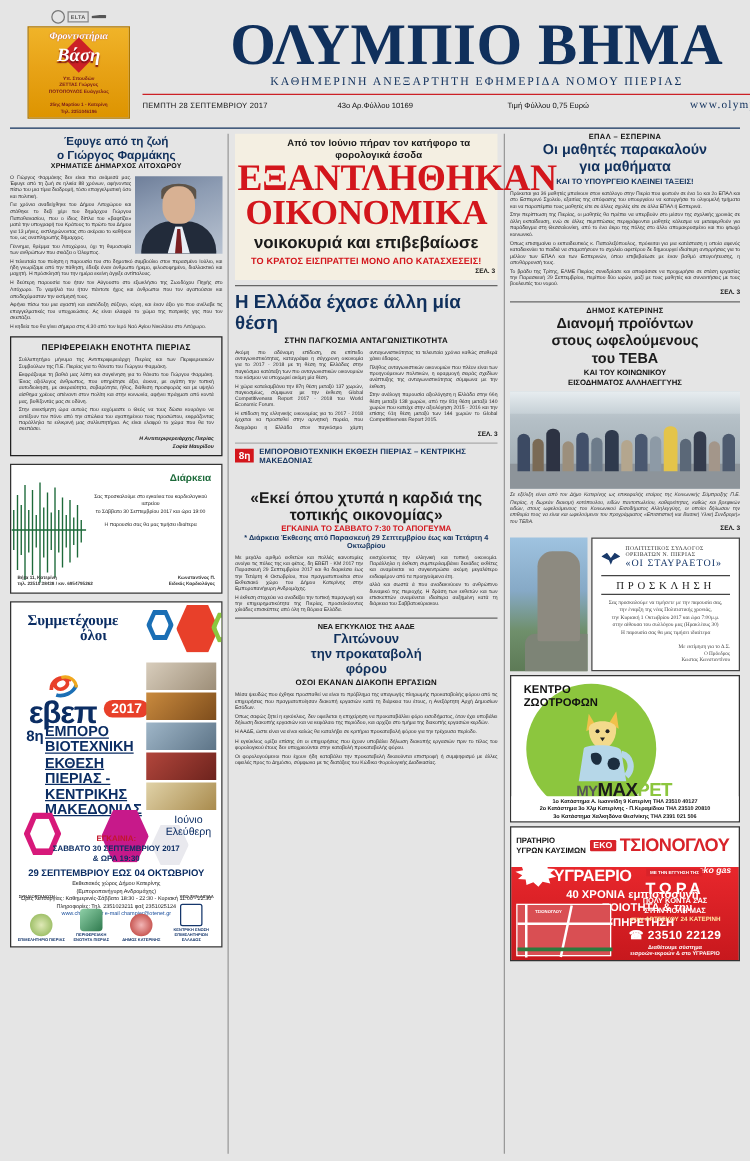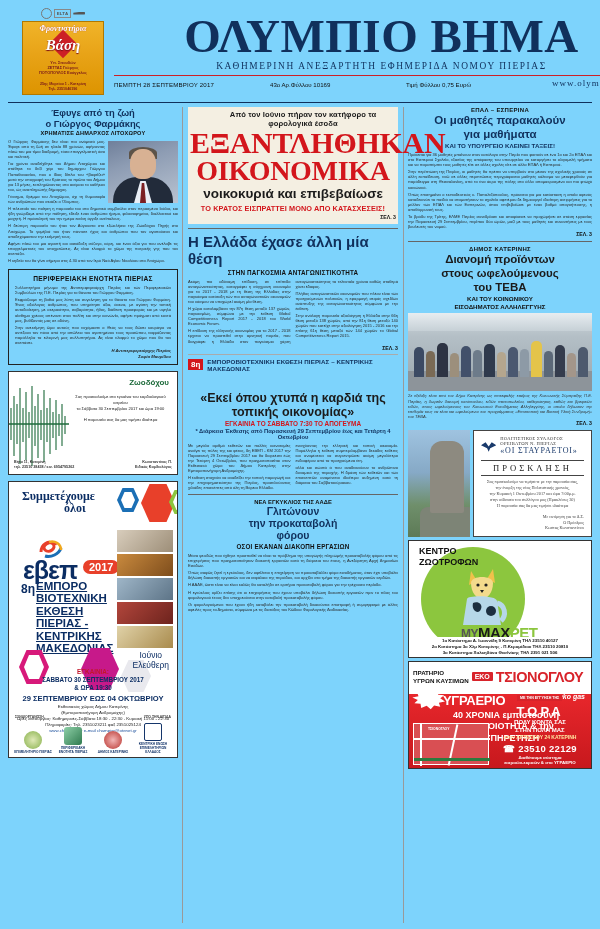--- a/index.html
+++ b/index.html
@@ -6,21 +6,21 @@
   * { box-sizing: border-box; margin: 0; padding: 0; }
   html, body {
     width: 600px; height: 929px;
     background: #ffffff;
     font-family: "Liberation Sans", sans-serif;
     overflow: hidden;
   }
   .page {
     position: relative;
     width: 600px; height: 929px;
-    background: #7dd3fc;
+    background: #e5e5e5;
     padding: 4px 8px 4px 8px;
   }
 
   
   .masthead {
     position: relative;
     height: 96px;
     display: flex;
     align-items: flex-start;
   }
@@ -677,21 +677,21 @@
       </div>
 
       <div class="wave-card">
         <svg width="60" height="92" viewBox="0 0 60 92">
           <g stroke="#1d6a3a" stroke-width="1.1" fill="none">
             <path d="M2 46 L2 30 M5 46 L5 18 M8 46 L8 26 M11 46 L11 10 M14 46 L14 30 M17 46 L17 14 M20 46 L20 34 M23 46 L23 8 M26 46 L26 28 M29 46 L29 16 M32 46 L32 32 M35 46 L35 12 M38 46 L38 30 M41 46 L41 20 M44 46 L44 34 M47 46 L47 22 M50 46 L50 36 M53 46 L53 26 M56 46 L56 38"></path>
             <path d="M2 46 L2 62 M5 46 L5 78 M8 46 L8 66 M11 46 L11 86 M14 46 L14 64 M17 46 L17 82 M20 46 L20 60 M23 46 L23 88 M26 46 L26 68 M29 46 L29 80 M32 46 L32 62 M35 46 L35 84 M38 46 L38 64 M41 46 L41 76 M44 46 L44 60 M47 46 L47 72 M50 46 L50 58 M53 46 L53 68 M56 46 L56 56"></path>
             <path d="M0 46 L60 46" stroke-width="1.3"></path>
           </g>
         </svg>
-        <div class="wave-prosklisi">Ζωοδόχου</div>
+        <div class="wave-prosklisi">Διάρκεια</div>
         <div class="wave-txt">
           <div>Σας προσκαλούμε στο εγκαίνια του καρδιολογικού ιατρείου</div>
           <div>το Σάββατο 30 Σεπτεμβρίου 2017 και ώρα 19:00</div>
           <div style="margin-top:5px">Η παρουσία σας θα μας τιμήσει ιδιαίτερα</div>
         </div>
         <div class="wave-foot">
           <div>
             <div>Βήτα 11, Κατερίνη</div>
             <div>τηλ. 23510 38438 / κιν. 6954795262</div>
           </div>

